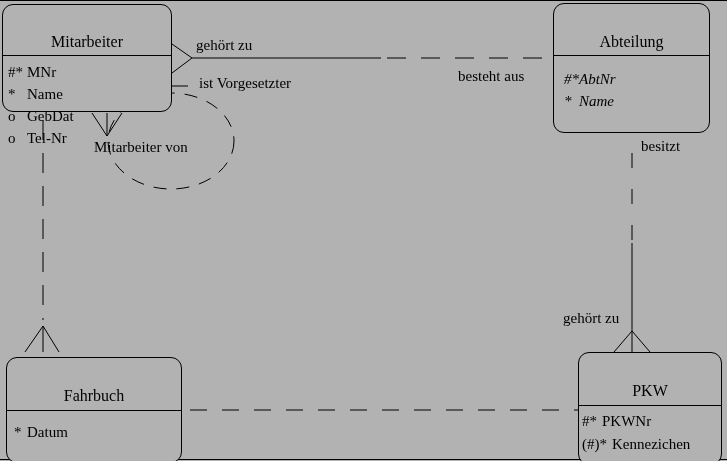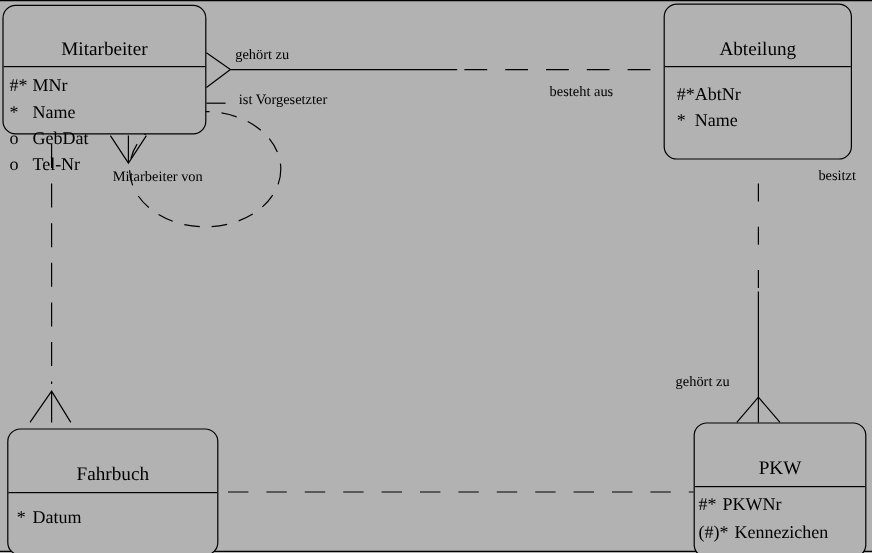--- a/index.html
+++ b/index.html
@@ -24,31 +24,31 @@
     text-align:center;
     font-size:16px;
     display:flex;align-items:center;justify-content:center;margin-top:24px;
   }
   .attrs{font-size:15px;overflow:visible;}
   .attr{white-space:nowrap;}
   .e-mit .entity-title{height:26px;}
   .e-mit .attrs{padding:5px 0 0 5px;line-height:22px;}
   .e-mit .pfx{display:inline-block;width:19px;}
   .e-abt .entity-title{height:27px;}
-  .e-abt .attrs{padding:12px 0 0 10px;line-height:22px;}
+  .e-abt .attrs{padding:12px 0 0 10px;line-height:22px;font-style:italic;}
   .e-abt .pfx{display:inline-block;width:15px;}
   .e-fah .entity-title{height:28px;}
   .e-fah .attrs{padding:10px 0 0 7px;line-height:22px;}
   .e-fah .pfx{display:inline-block;width:13px;}
   .e-pkw .entity-title{height:28px;}
   .e-pkw .attrs{padding:4px 0 0 3px;line-height:23px;}
   .e-pkw .pfx{margin-right:5px;}
   .rel-label{
     position:absolute;
-    font-size:12px;line-height:15px;
+    font-size:15px;line-height:15px;
     white-space:nowrap;
   }
 </style>
 </head>
 <body>
 
 <div id="canvas">
 
   <svg id="lines" width="727" height="461" viewBox="0 0 727 461" fill="none" stroke="#000" stroke-width="1">
 
@@ -125,16 +125,16 @@
       <div class="attr">
         <span class="pfx">*</span><span>Typ</span>
       </div>
     </div>
   </div>
 
   <div class="rel-label" style="left:196px;top:38px;">gehört zu</div>
   <div class="rel-label" style="left:458px;top:69px;text-align:center;">besteht aus</div>
   <div class="rel-label" style="left:199px;top:76px;">ist Vorgesetzter</div>
   <div class="rel-label" style="left:94px;top:140px;">Mitarbeiter von</div>
-  <div class="rel-label" style="left:641px;top:139px;margin-left:41px;">besitzt</div>
+  <div class="rel-label" style="left:641px;top:139px;">besitzt</div>
   <div class="rel-label" style="left:563px;top:311px;">gehört zu</div>
 
 </div>
 
 </body></html>

